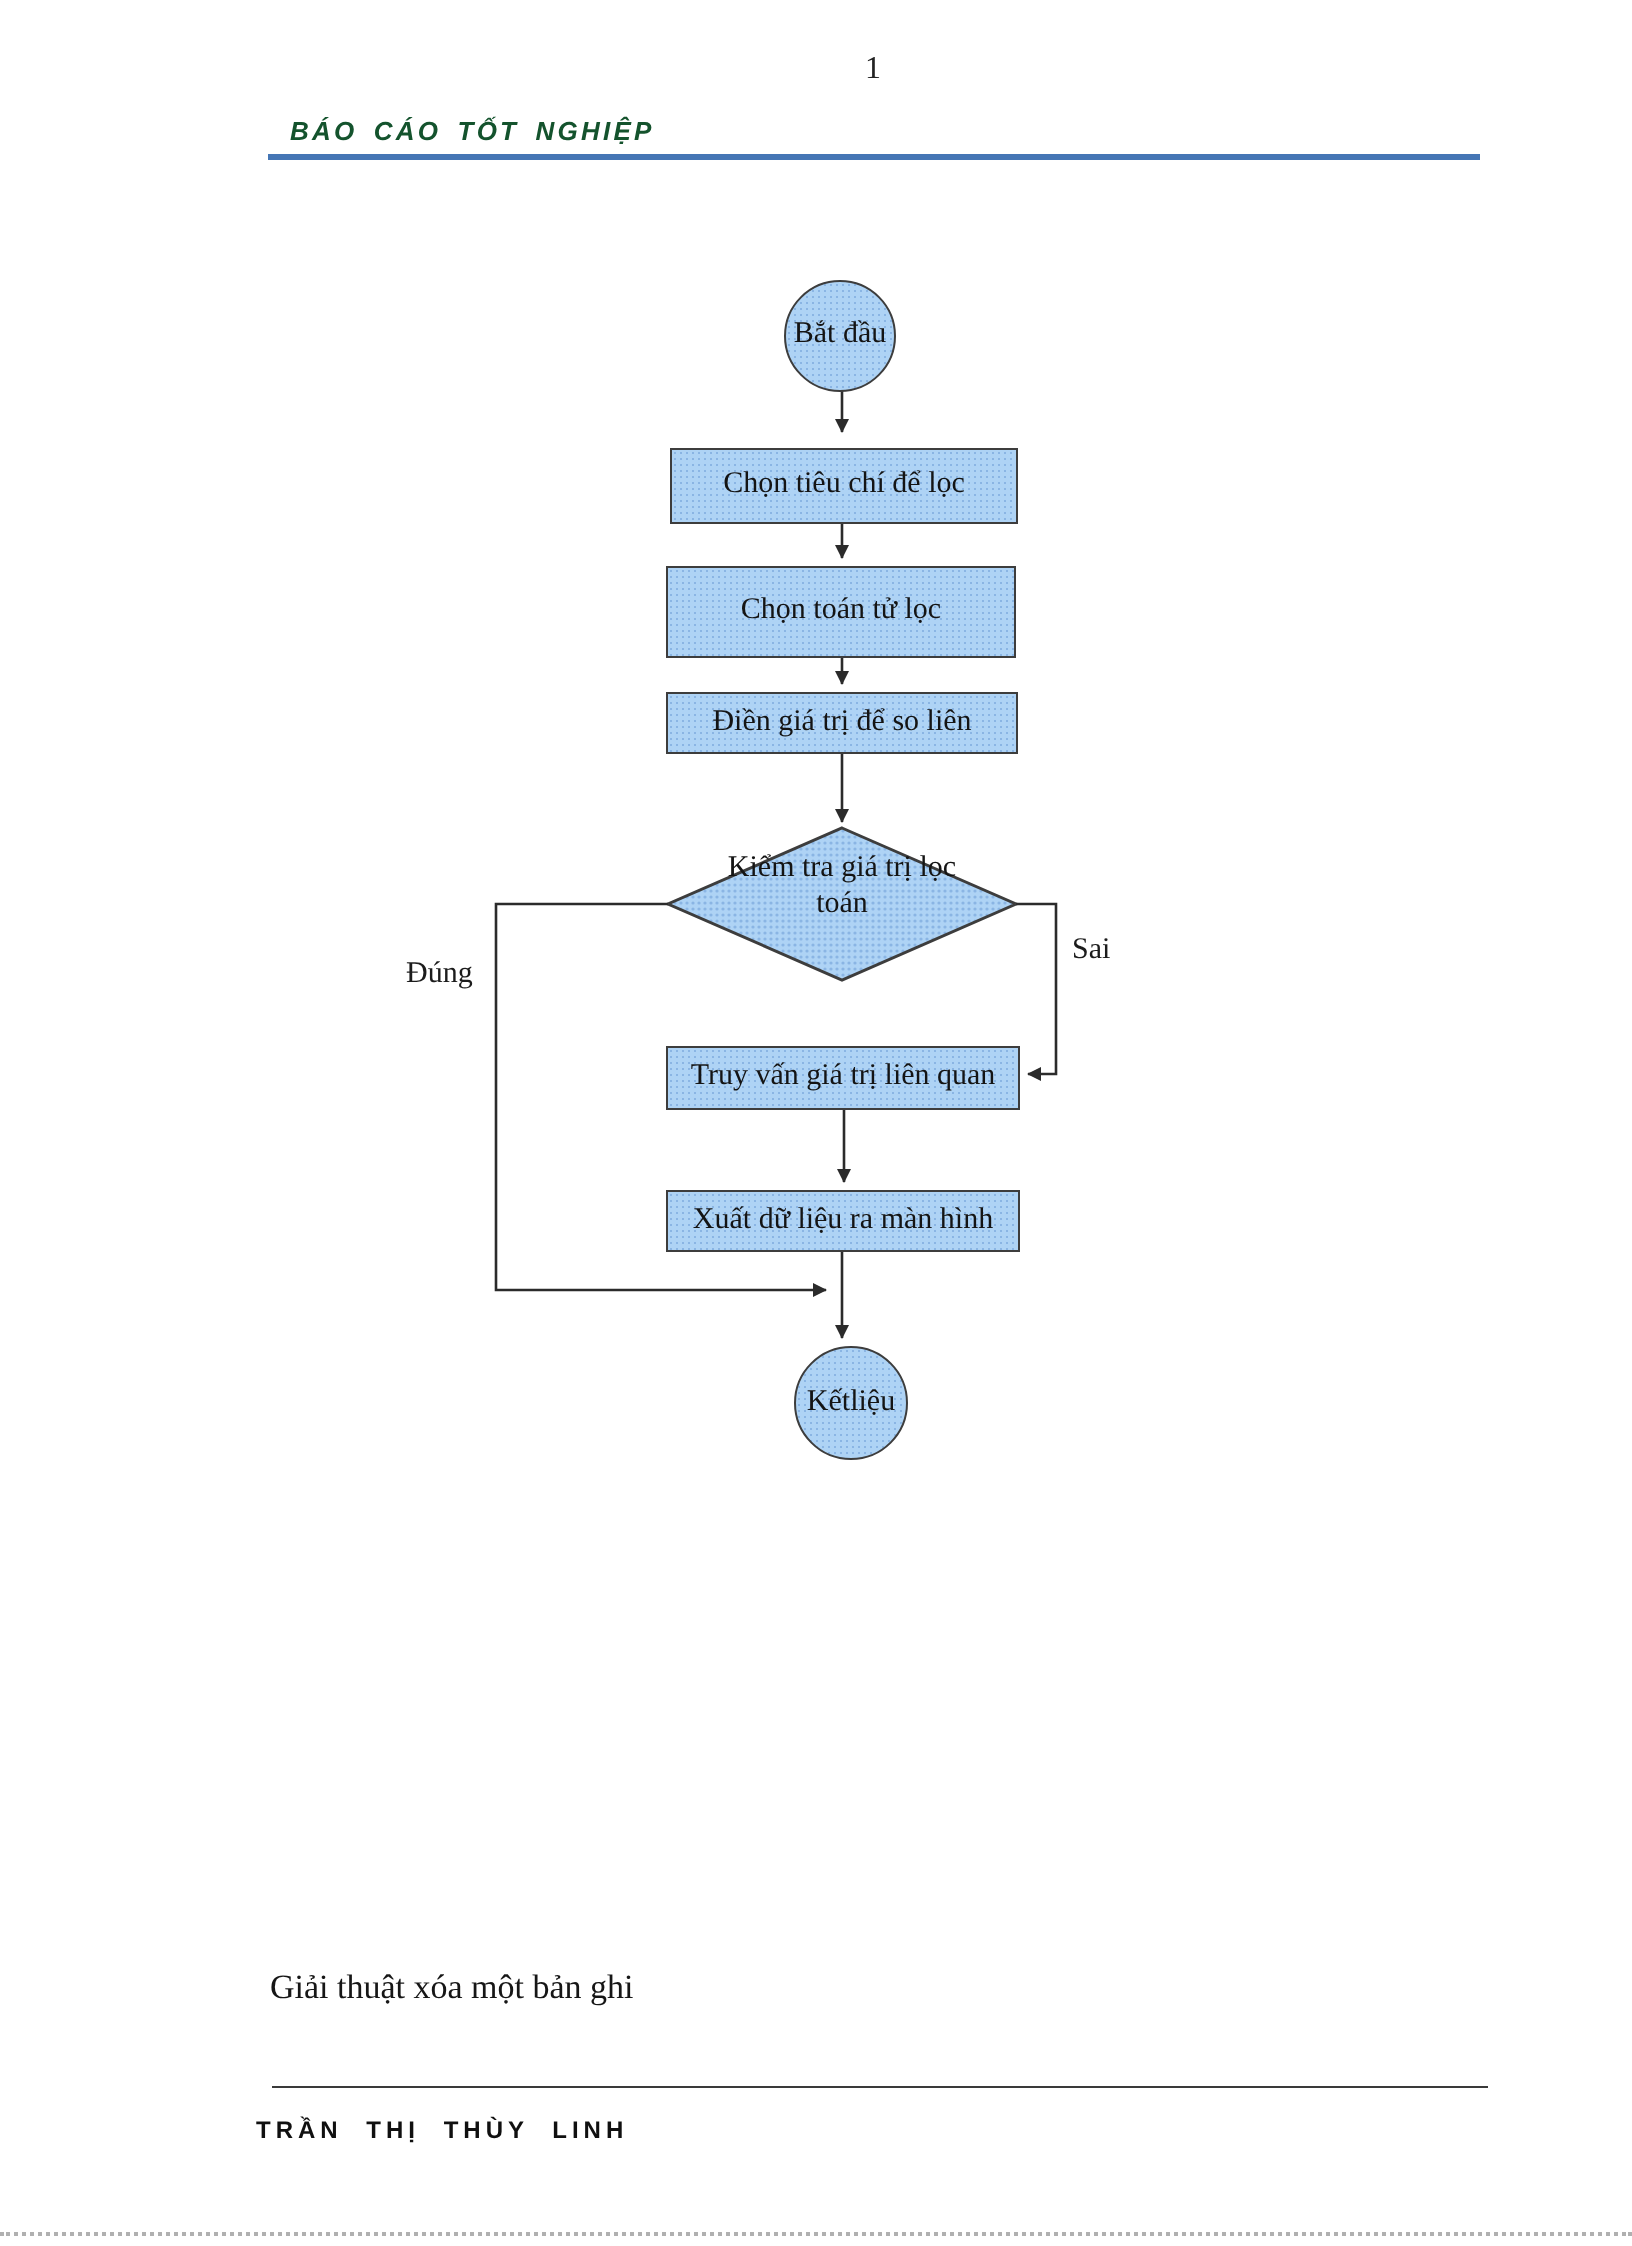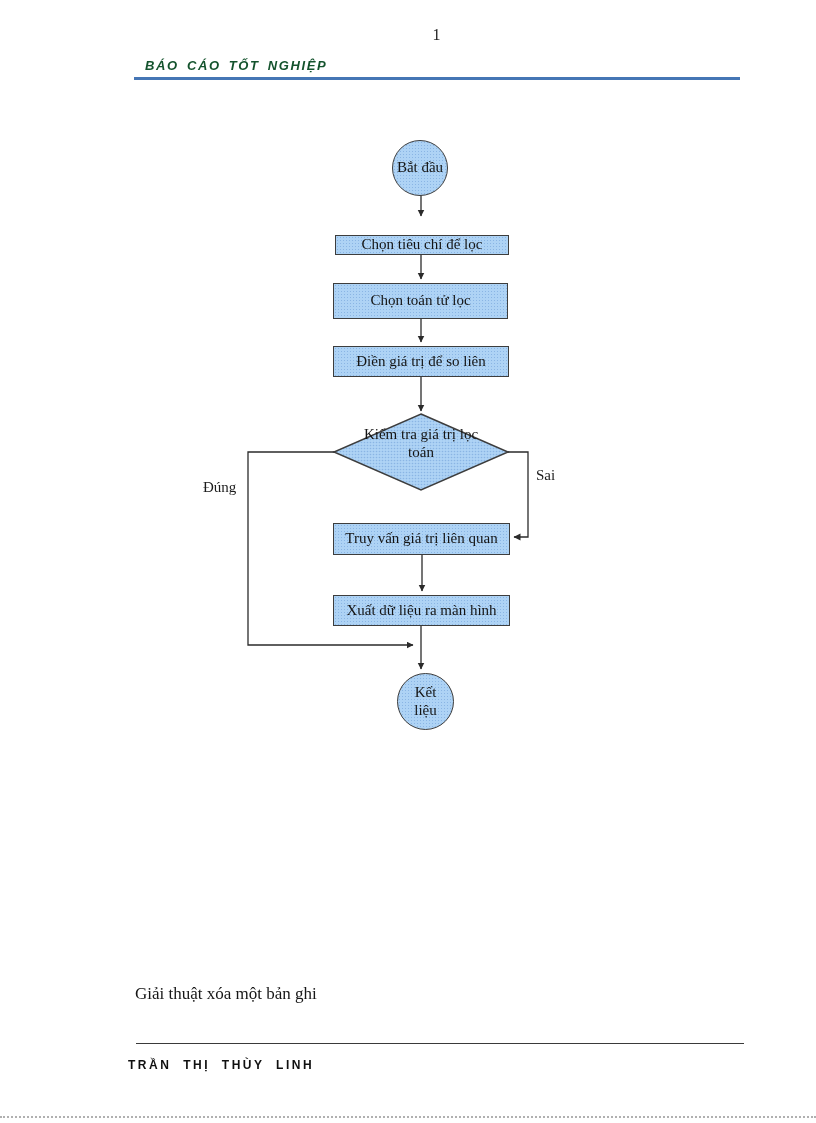--- a/index.html
+++ b/index.html
@@ -52,23 +52,23 @@
     display:flex;align-items:center;justify-content:center;
     text-align:right;
     background-color:var(--shape-fill);
     background-image:radial-gradient(circle, var(--shape-fill-dot) 26%, transparent 28%);
     background-size:3px 3px;
     border:1.5px solid var(--shape-border);
     font-size:15px;line-height:1.15;color:#141414;
   }
   .node.terminator{border-radius:50%;}
   .node.start{left:392px;top:140px;width:56px;height:56px;}
-  .node.end{left:397px;top:673px;width:57px;height:57px;flex-direction:column;}
-  .node.step1{left:335px;top:235px;width:174px;height:20px;}
-  .node.step2{left:333px;top:283px;width:175px;height:36px;}
+  .node.end{left:397px;top:673px;width:57px;height:57px;flex-direction:row;}
+  .node.step1{left:335px;top:224px;width:174px;height:38px;}
+  .node.step2{left:333px;top:283px;width:175px;height:46px;}
   .node.step3{left:333px;top:346px;width:176px;height:31px;}
   .node.step4{left:333px;top:523px;width:177px;height:32px;}
   .node.step5{left:333px;top:595px;width:177px;height:31px;}
   .decision-text{
     position:absolute;left:336px;top:425px;width:170px;
     text-align:center;font-size:15px;line-height:1.2;color:#141414;
   }
   .branch-label{
     position:absolute;font-size:15px;color:#1c1c1c;
   }

